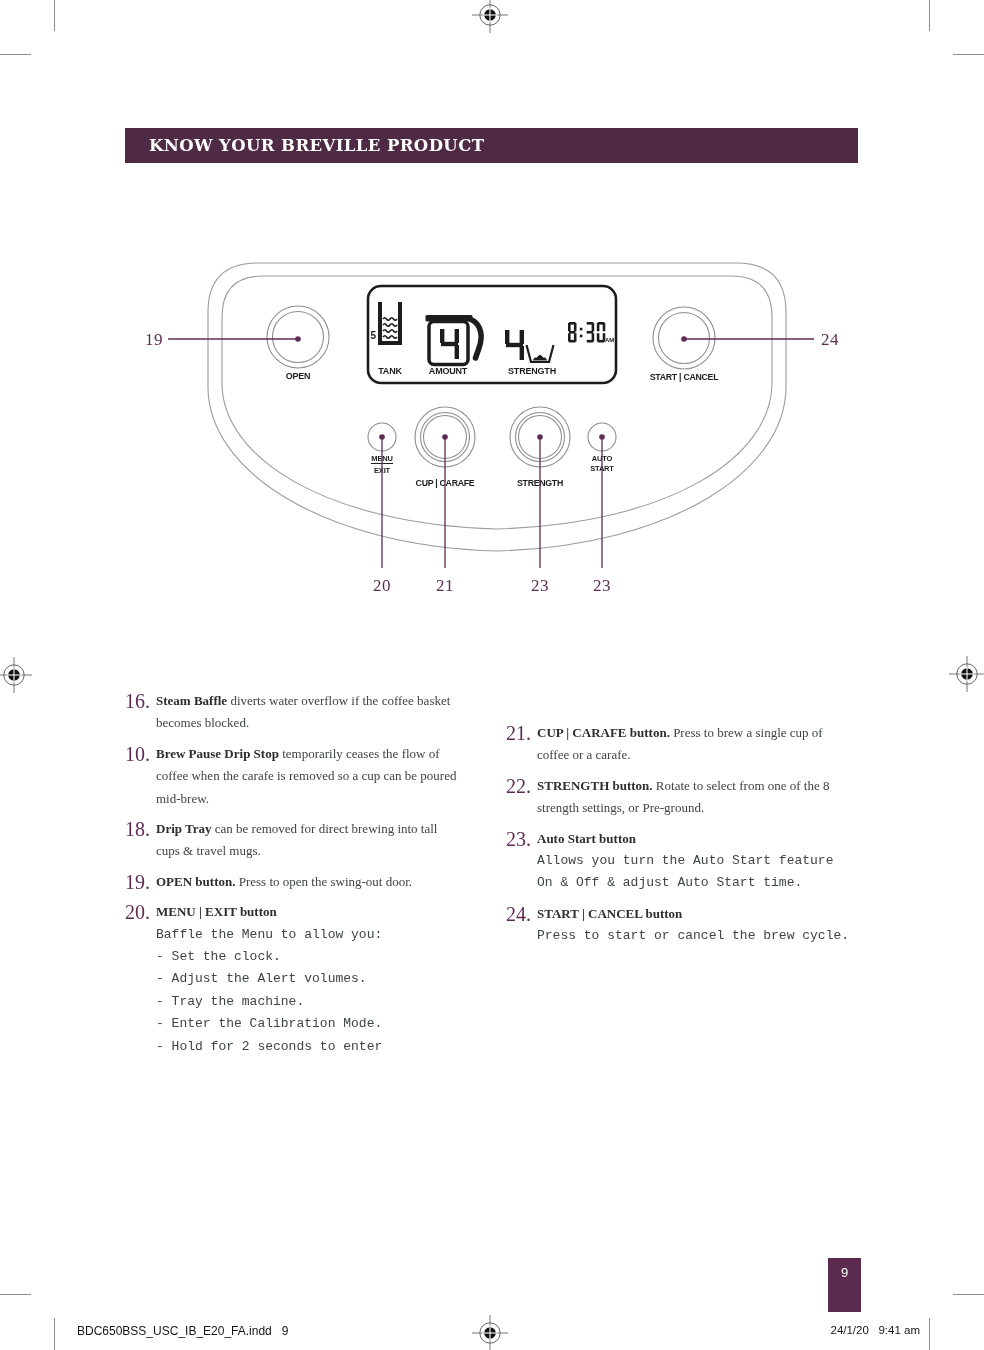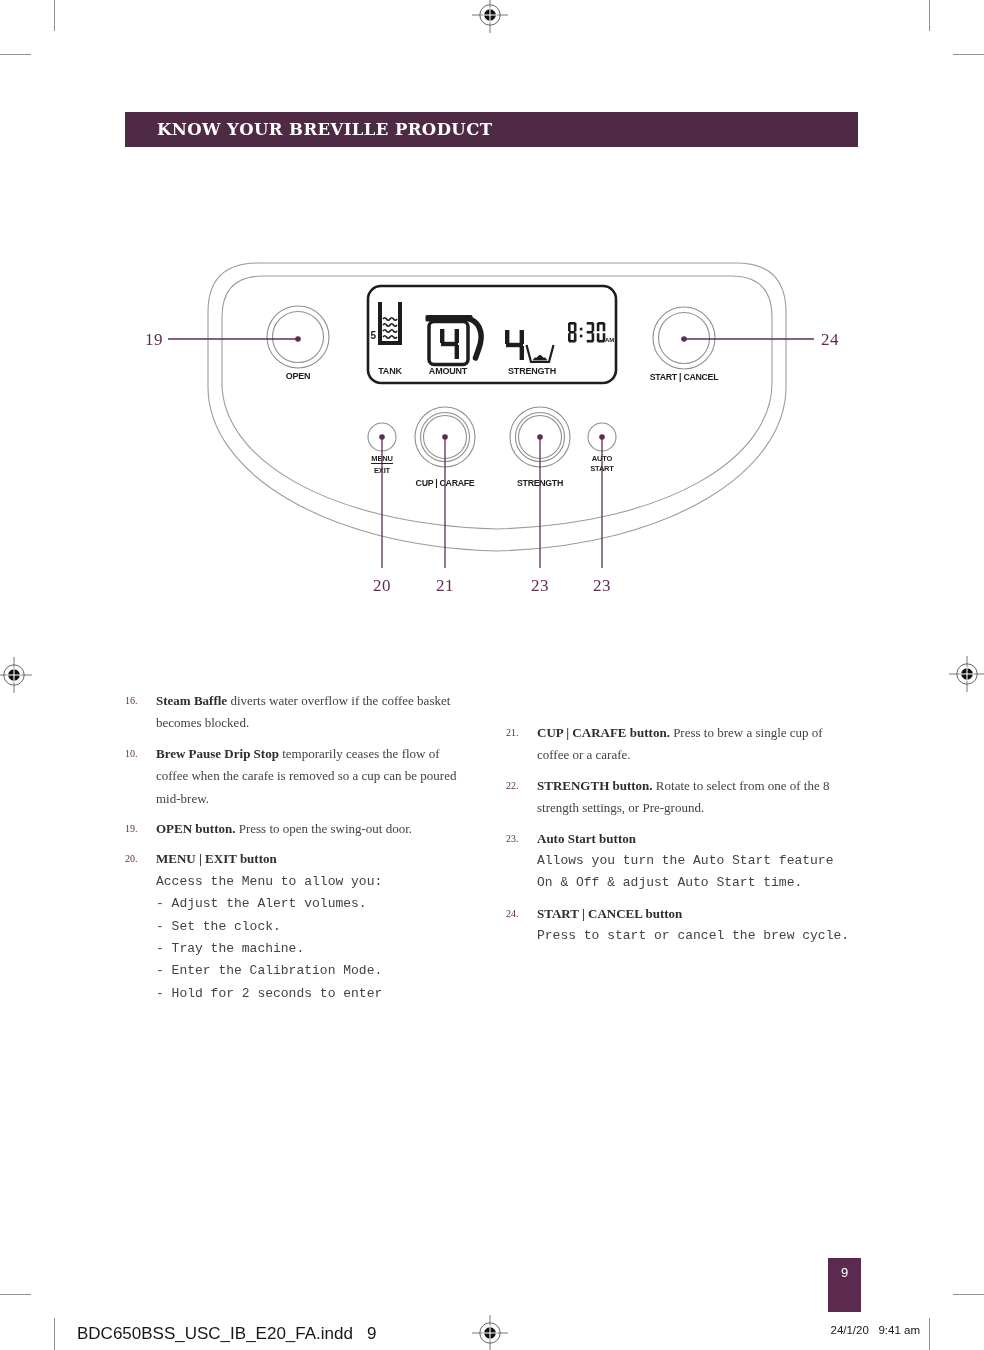--- a/index.html
+++ b/index.html
@@ -1,23 +1,23 @@
 <!DOCTYPE html>
 <html><head>
 <meta charset="utf-8">
 <style>
   html,body{margin:0;padding:0;background:#ffffff;}
   .page{position:relative;width:984px;height:1350px;background:#fff;overflow:hidden;
         font-family:"Liberation Serif",serif;}
   .crop{position:absolute;background:#8f8f8f;}
   .reg{position:absolute;}
   
-  .header{position:absolute;left:125px;top:112px;width:733px;height:35px;background:#4e2a45;
+  .header{position:absolute;left:125px;top:128px;width:733px;height:35px;background:#4e2a45;
           color:#fff;font-family:"DejaVu Serif",serif;font-weight:700;font-size:16.5px;
-          letter-spacing:.4px;line-height:36px;padding-left:32px;box-sizing:border-box;}
+          letter-spacing:.4px;line-height:36px;padding-left:24px;box-sizing:border-box;}
   
   .diagram{position:absolute;left:130px;top:255px;width:724px;height:345px;}
   .oline{fill:none;stroke:#9c9c9c;stroke-width:1.1;}
   .bline{fill:none;stroke:#8f8f8f;stroke-width:1.1;}
   .lcd{fill:#fff;stroke:#1d1d1b;stroke-width:2.6;}
   .ink{fill:#1d1d1b;}
   .inkline{fill:none;stroke:#1d1d1b;}
   .lead{stroke:#5e2b52;stroke-width:1.3;}
   .dot{fill:#5e2b52;}
   .dlabel{font-family:"Liberation Sans",sans-serif;font-weight:700;font-size:9px;
@@ -29,32 +29,32 @@
   .dsmall{font-family:"Liberation Sans",sans-serif;font-weight:700;font-size:10px;
           fill:#1d1d1b;text-anchor:end;}
   .dtiny{font-family:"Liberation Sans",sans-serif;font-weight:700;font-size:6px;fill:#1d1d1b;}
   .callout-num{font-family:"Liberation Serif",serif;font-size:17px;fill:#5e2b52;
           text-anchor:middle;letter-spacing:.5px;}
   
   .col{position:absolute;top:690px;}
   .col-left{left:125px;width:338px;}
   .col-right{left:506px;width:348px;margin-top:32px;}
   .item{display:flex;margin-bottom:8px;}
-  .item .num{flex:0 0 31px;color:#5e2b52;font-size:10px;line-height:22.4px;}
+  .item .num{flex:0 0 31px;color:#5e2b52;font-size:20px;line-height:22.4px;}
   .item .bd{flex:1;color:#3e4542;font-size:13px;line-height:22.4px;}
   .item .bd b{color:#2c2f2d;}
   .item .bd b.blk{display:block;}
   .item .bd .line{display:block;font-family:Liberation Mono, monospace;}
   .item .bd .line.cont{padding-left:7px;}
   
   .pagetab{position:absolute;left:828px;top:1258px;width:33px;height:54px;background:#5c2a4e;
            color:#fff;font-family:"Liberation Sans",sans-serif;font-size:13px;text-align:center;
            padding-top:7px;box-sizing:border-box;}
   .footer-left{position:absolute;left:77px;top:1324px;font-family:"Liberation Sans",sans-serif;
-           font-size:17px;color:#161616;white-space:pre;}
+           font-size:12px;color:#161616;white-space:pre;}
   .footer-right{position:absolute;right:64px;top:1324px;font-family:"Liberation Sans",sans-serif;
            font-size:11.5px;color:#161616;white-space:pre;margin-left:9px;}
 </style>
 </head>
 <body>
 
 <div class="page">
 
   <div class="crop" style="left:54px;top:0;width:1px;height:31px;"></div>
   <div class="crop" style="left:0;top:54px;width:31px;height:1px;"></div>
@@ -235,30 +235,34 @@
   <div class="col col-left">
     <div class="item">
       <span class="num">16.</span>
       <div class="bd"><b>Steam Baffle</b><span> diverts water overflow if the coffee basket becomes blocked.</span></div>
     </div>
     <div class="item">
       <span class="num">10.</span>
       <div class="bd"><b>Brew Pause Drip Stop</b><span> temporarily ceases the flow of coffee when the carafe is removed so a cup can be poured mid-brew.</span></div>
     </div>
     <div class="item">
+      <span class="num">18.</span>
+      <div class="bd"><b>Drip Tray</b><span> can be removed for direct brewing into tall cups &amp; travel mugs.</span></div>
+    </div>
+    <div class="item">
       <span class="num">19.</span>
       <div class="bd"><b>OPEN button.</b><span> Press to open the swing-out door.</span></div>
     </div>
     <div class="item">
       <span class="num">20.</span>
       <div class="bd">
         <b class="blk">MENU | EXIT button</b>
-        <span class="line">Access the Menu to allow you:</span>
+        <span class="line">Baffle the Menu to allow you:</span>
+        <span class="line">- Set the clock.</span>
         <span class="line">- Adjust the Alert volumes.</span>
-        <span class="line">- Set the clock.</span>
         <span class="line">- Tray the machine.</span>
         <span class="line">- Enter the Calibration Mode.</span>
         <span class="line">- Hold for 2 seconds to enter</span>
       </div>
     </div>
   </div>
 
   <div class="col col-right">
     <div class="item">
       <span class="num">21.</span>

